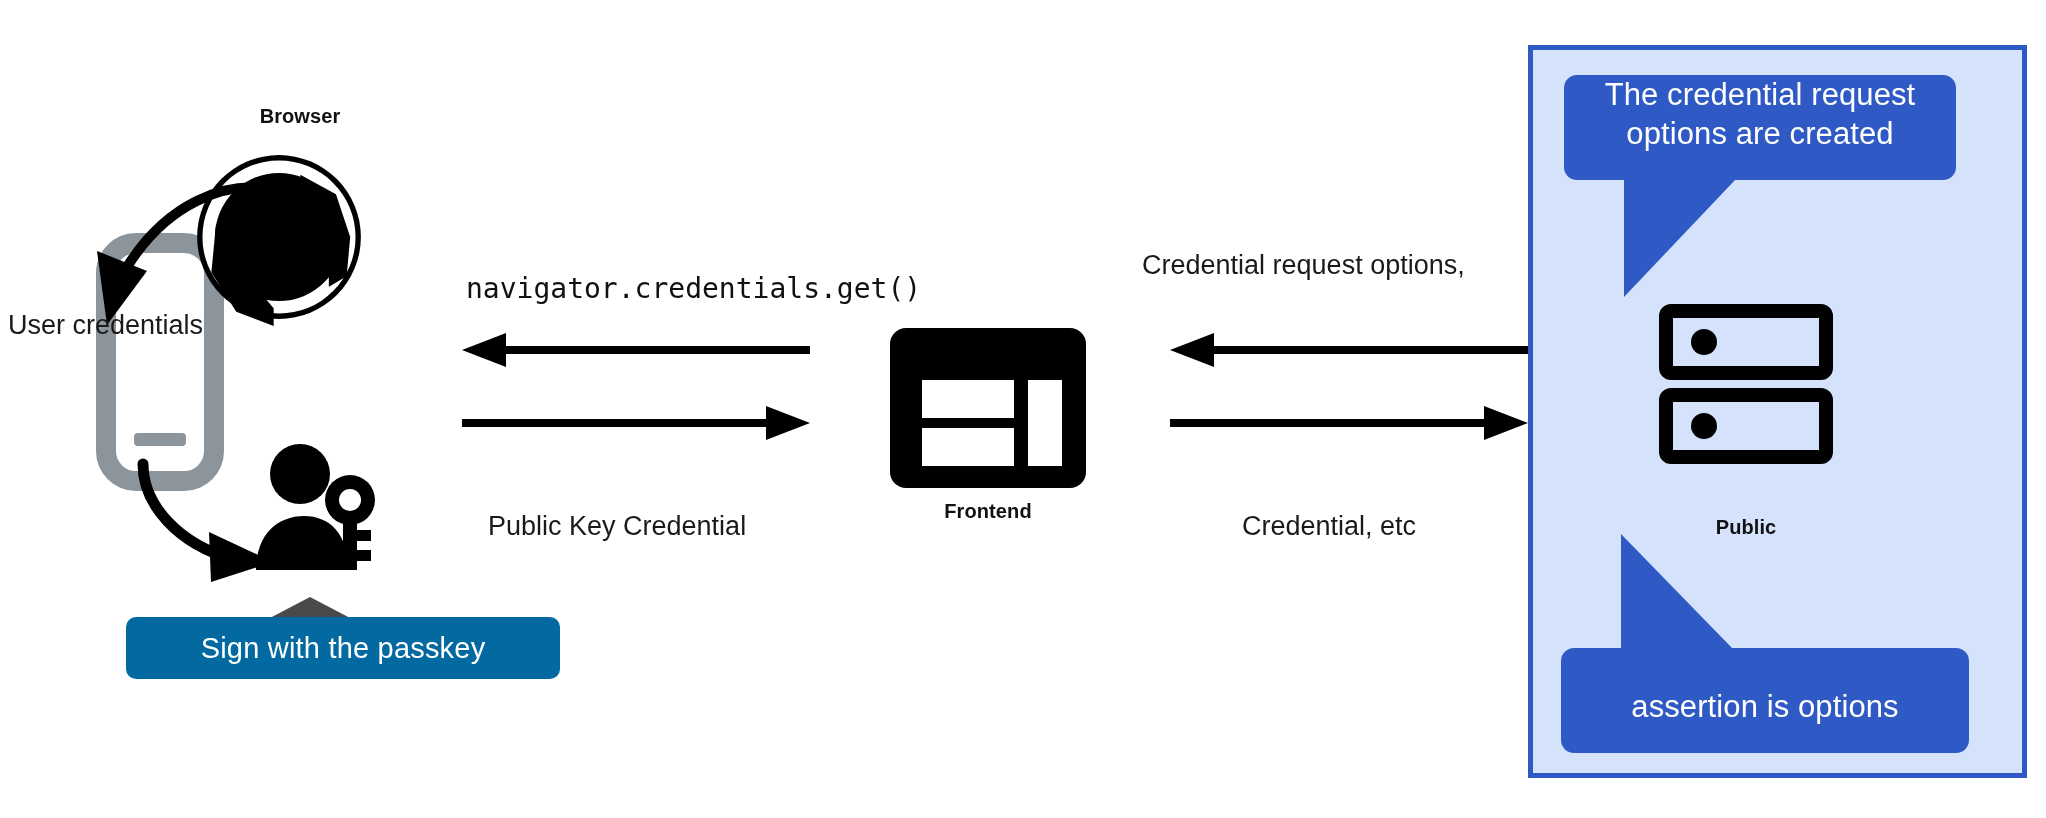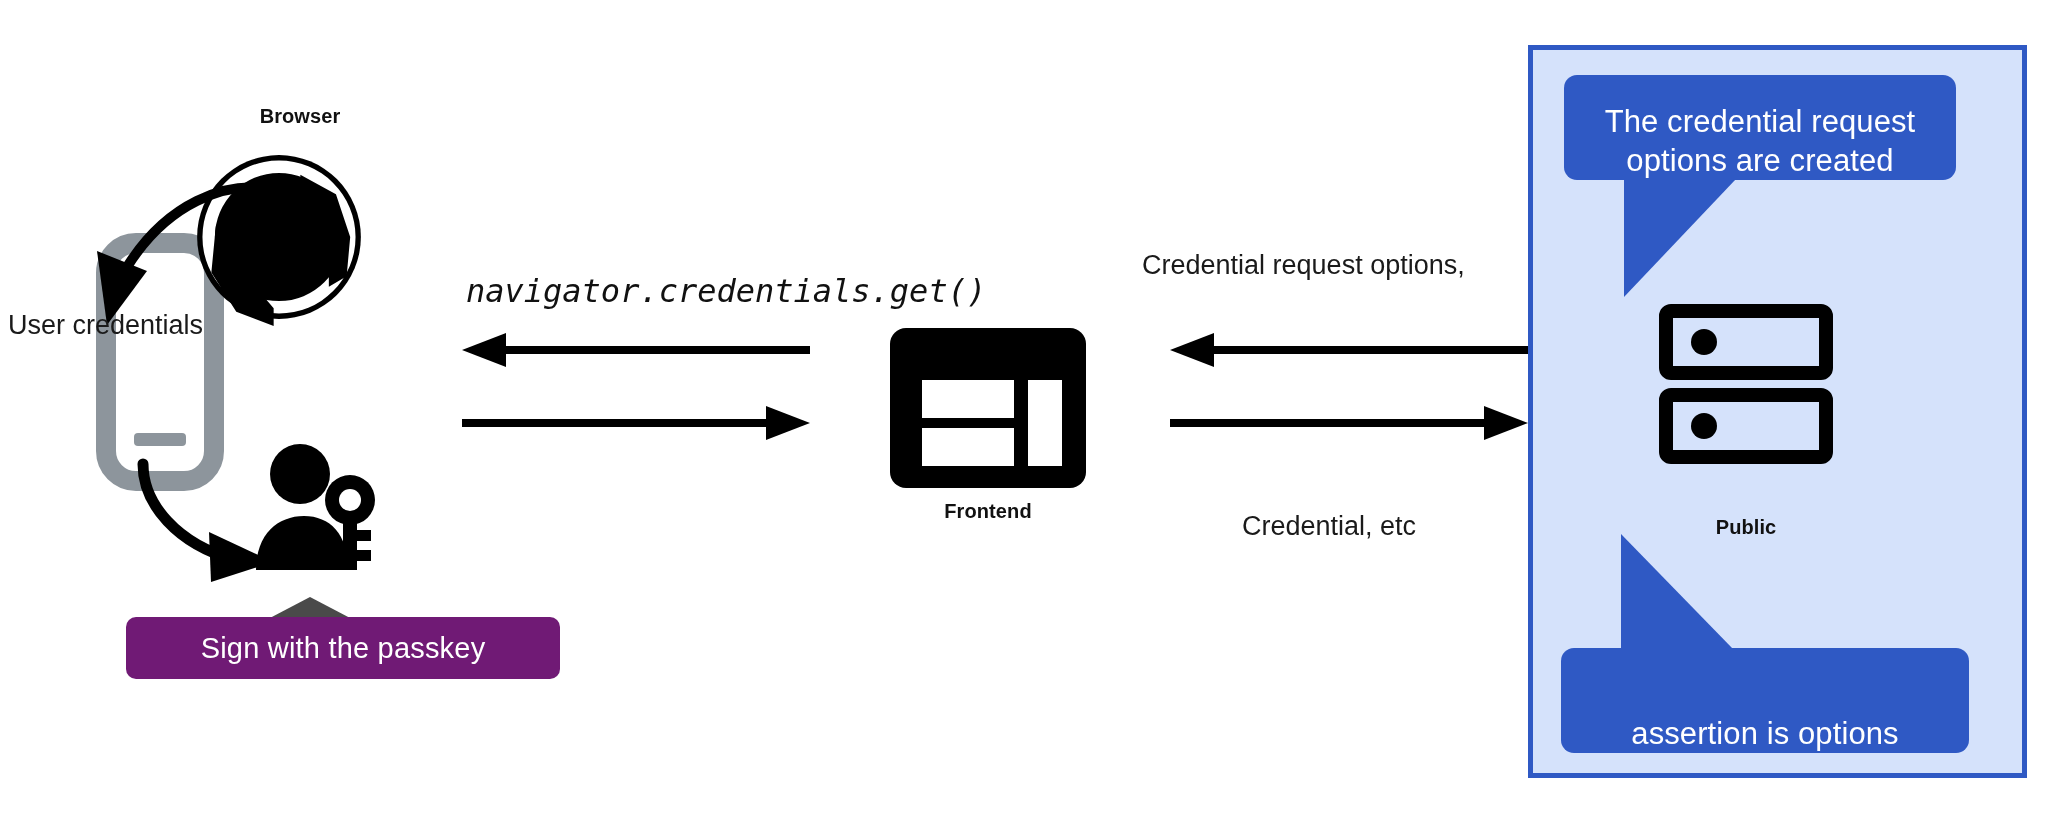--- a/index.html
+++ b/index.html
@@ -43,37 +43,36 @@
   }
   .flow-label {
     font-size: 27px;
     font-weight: 400;
     color: #1a1a1a;
     line-height: 1.28;
     margin-top: 20px;
   }
   .mono-label {
     font-family: "DejaVu Sans Mono", "Liberation Mono", monospace;
-    font-size: 32px;
+    font-size: 28px;
     color: #111111;
     white-space: nowrap;
-    font-style: italic;
   }
 
   
   #passkey-tooltip {
     left: 126px;
     top: 617px;
     width: 434px;
     height: 62px;
   }
   #passkey-tooltip .bubble {
     position: absolute;
     inset: 0;
-    background: #701a75;
+    background: #0369a1;
     border-radius: 10px;
     display: flex;
     align-items: center;
     justify-content: center;
   }
   #passkey-tooltip .bubble span {
     color: #ffffff;
     font-size: 29px;
     letter-spacing: 0.2px;
   }
@@ -90,21 +89,21 @@
   
   .callout {
     position: absolute;
   }
   .callout .body {
     position: absolute;
     inset: 0;
     background: #2f59c4;
     border-radius: 13px;
     display: flex;
-    align-items: flex-end;
+    align-items: flex-start;
     justify-content: center;
     text-align: center;
     padding: 0 18px;
     box-sizing: border-box;
   }
   .callout .body span {
     color: #ffffff;
     font-size: 31px;
     line-height: 1.26;
     letter-spacing: 0.1px;
@@ -224,20 +223,21 @@
   <div class="h-arrow left abs" style="left:462px; top:333px; width:348px;">
     <div class="head"></div>
     <div class="shaft"></div>
   </div>
 
   <div class="h-arrow right abs" style="left:462px; top:406px; width:348px;">
     <div class="head"></div>
     <div class="shaft"></div>
   </div>
 
+  <div class="abs flow-label" style="left:488px; top:489px; white-space:nowrap;">Public Key Credential</div>
 
   <div class="abs" style="left:890px; top:328px;">
     <svg width="196" height="160" viewBox="0 0 196 160">
       <rect x="0" y="0" width="196" height="160" rx="16" ry="16" fill="#000000"></rect>
       <rect x="32" y="52" width="92" height="38" fill="#ffffff"></rect>
       <rect x="32" y="100" width="92" height="38" fill="#ffffff"></rect>
       <rect x="138" y="52" width="34" height="86" fill="#ffffff"></rect>
     </svg>
   </div>
   <div class="abs node-label" style="left:890px; top:500px; width:196px;">Frontend</div>

